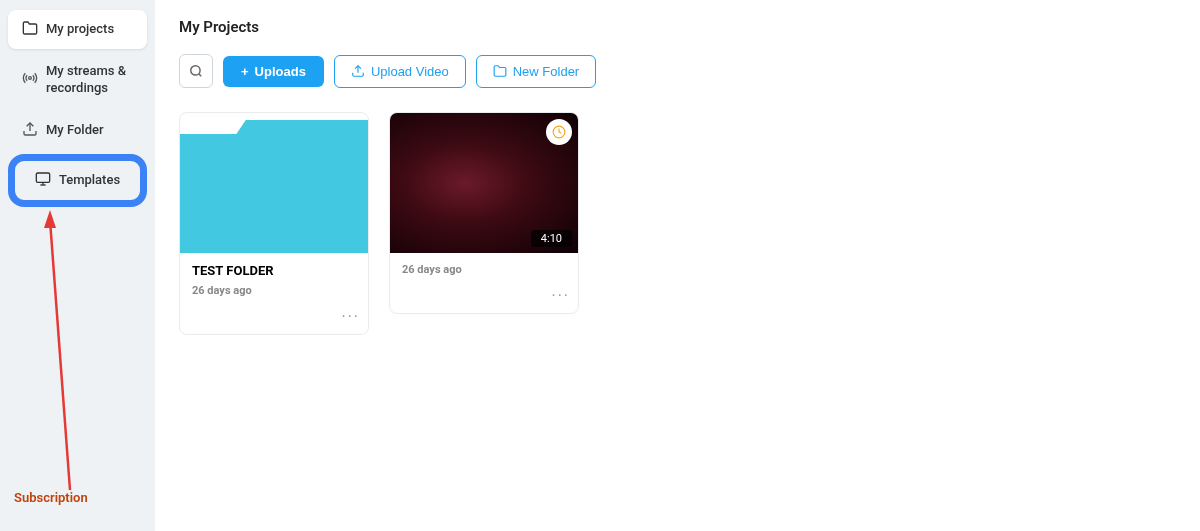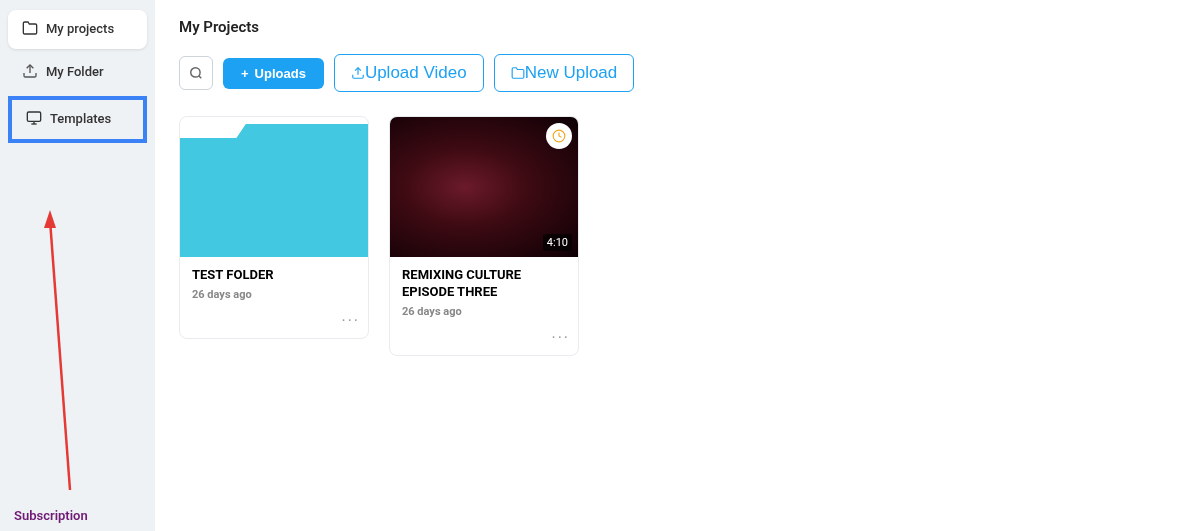--- a/index.html
+++ b/index.html
@@ -37,43 +37,44 @@
       font-weight: 500;
       background: transparent;
     }
 
     .sidebar-item.active {
       background: #fff;
       box-shadow: 0 1px 3px rgba(0,0,0,0.1);
     }
 
     .sidebar-item.highlighted {
-      border: 4px solid #3b82f6;
-      border-radius: 0;
+      border: 7px solid #3b82f6;
+      border-radius: 16px;
+      justify-content: center;
     }
 
     .sidebar-item .icon {
       font-size: 14px;
       color: #555;
       flex-shrink: 0;
     }
 
     .sidebar-label {
       font-size: 13px;
       color: #333;
       line-height: 1.3;
     }
 
     .sidebar-bottom {
       position: absolute;
-      bottom: 8px;
+      bottom: 26px;
       left: 14px;
       font-size: 13px;
       font-weight: 600;
-      color: #701a75;
+      color: #c2410c;
     }
 
     
     .main {
       flex: 1;
       background: #fff;
       padding: 18px 24px;
       overflow-y: auto;
     }
 
@@ -116,26 +117,27 @@
       border: none;
       border-radius: 6px;
       font-size: 13px;
       font-weight: 600;
       cursor: pointer;
     }
 
     .btn-outline {
       display: flex;
       align-items: center;
+      gap: 6px;
       padding: 8px 16px;
       background: #fff;
       color: #1da1f2;
       border: 1.5px solid #1da1f2;
       border-radius: 6px;
-      font-size: 17px;
+      font-size: 13px;
       font-weight: 500;
       cursor: pointer;
     }
 
     
     .cards-grid {
       display: flex;
       gap: 20px;
       flex-wrap: wrap;
       align-items: flex-start;
@@ -173,21 +175,21 @@
       top: 0; left: 0;
     }
 
     .video-duration {
       position: absolute;
       bottom: 6px;
       right: 6px;
       background: rgba(0,0,0,0.7);
       color: #fff;
       font-size: 11px;
-      padding: 2px 4px;
+      padding: 2px 10px;
       border-radius: 3px;
     }
 
     .video-badge {
       position: absolute;
       top: 6px;
       right: 6px;
       width: 26px;
       height: 26px;
       background: #fff;
@@ -247,20 +249,30 @@
 
   <div class="sidebar-item active">
     <span class="icon">
       <svg width="16" height="16" viewBox="0 0 24 24" fill="none" stroke="#333" stroke-width="2">
         <path d="M22 19a2 2 0 0 1-2 2H4a2 2 0 0 1-2-2V5a2 2 0 0 1 2-2h5l2 3h9a2 2 0 0 1 2 2z"></path>
       </svg>
     </span>
     <span class="sidebar-label">My projects</span>
   </div>
 
+  <div class="sidebar-item">
+    <span class="icon">
+      <svg width="16" height="16" viewBox="0 0 24 24" fill="none" stroke="#555" stroke-width="2">
+        <circle cx="12" cy="12" r="2"></circle>
+        <path d="M16.24 7.76a6 6 0 0 1 0 8.49M7.76 7.76a6 6 0 0 0 0 8.49"></path>
+        <path d="M19.07 4.93a10 10 0 0 1 0 14.14M4.93 4.93a10 10 0 0 0 0 14.14"></path>
+      </svg>
+    </span>
+    <span class="sidebar-label">My streams &amp; recordings</span>
+  </div>
 
   <div class="sidebar-item">
     <span class="icon">
       <svg width="16" height="16" viewBox="0 0 24 24" fill="none" stroke="#555" stroke-width="2">
         <path d="M21 15v4a2 2 0 0 1-2 2H5a2 2 0 0 1-2-2v-4"></path>
         <polyline points="17 8 12 3 7 8"></polyline>
         <line x1="12" y1="3" x2="12" y2="15"></line>
       </svg>
     </span>
     <span class="sidebar-label">My Folder</span>
@@ -306,21 +318,21 @@
         <path d="M21 15v4a2 2 0 0 1-2 2H5a2 2 0 0 1-2-2v-4"></path>
         <polyline points="17 8 12 3 7 8"></polyline>
         <line x1="12" y1="3" x2="12" y2="15"></line>
       </svg>
       <span>Upload Video</span>
     </button>
     <button class="btn-outline">
       <svg width="14" height="14" viewBox="0 0 24 24" fill="none" stroke="#1da1f2" stroke-width="2">
         <path d="M22 19a2 2 0 0 1-2 2H4a2 2 0 0 1-2-2V5a2 2 0 0 1 2-2h5l2 3h9a2 2 0 0 1 2 2z"></path>
       </svg>
-      <span>New Upload</span>
+      <span>New Folder</span>
     </button>
   </div>
 
   <div class="cards-grid">
 
     <div class="card">
       <div class="card-thumbnail">
         <div class="folder-shape"></div>
       </div>
       <div class="card-body">
@@ -337,21 +349,20 @@
         <div class="video-bg"></div>
         <div class="video-badge">
           <svg width="14" height="14" viewBox="0 0 24 24" fill="none" stroke="#f5a623" stroke-width="2">
             <circle cx="12" cy="12" r="10"></circle>
             <polyline points="12 6 12 12 16 14"></polyline>
           </svg>
         </div>
         <div class="video-duration">4:10</div>
       </div>
       <div class="card-body">
-        <div class="card-title">REMIXING CULTURE EPISODE THREE</div>
         <div class="card-date">26 days ago</div>
       </div>
       <div class="card-footer">
         <span class="more-btn">···</span>
       </div>
     </div>
 
   </div>
 </div>
 

